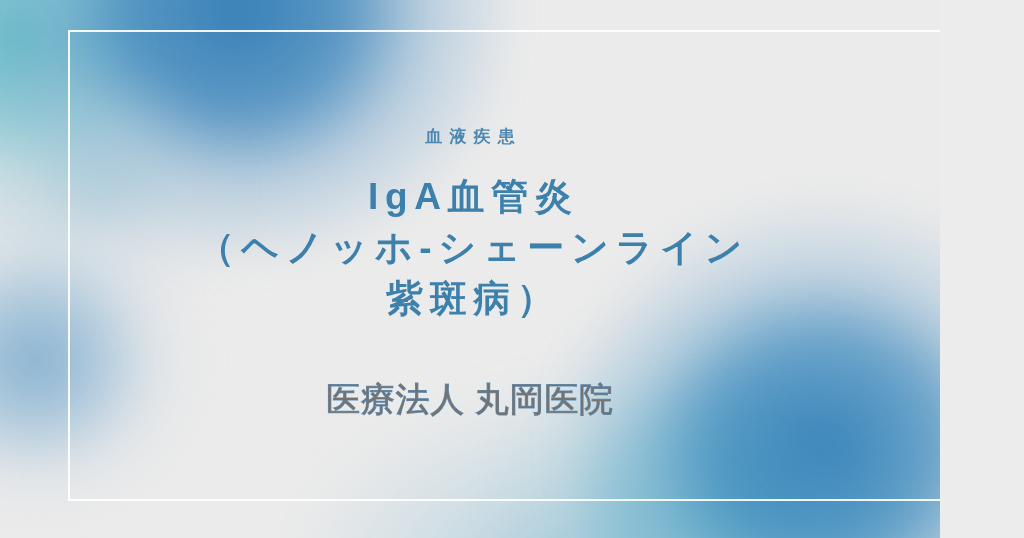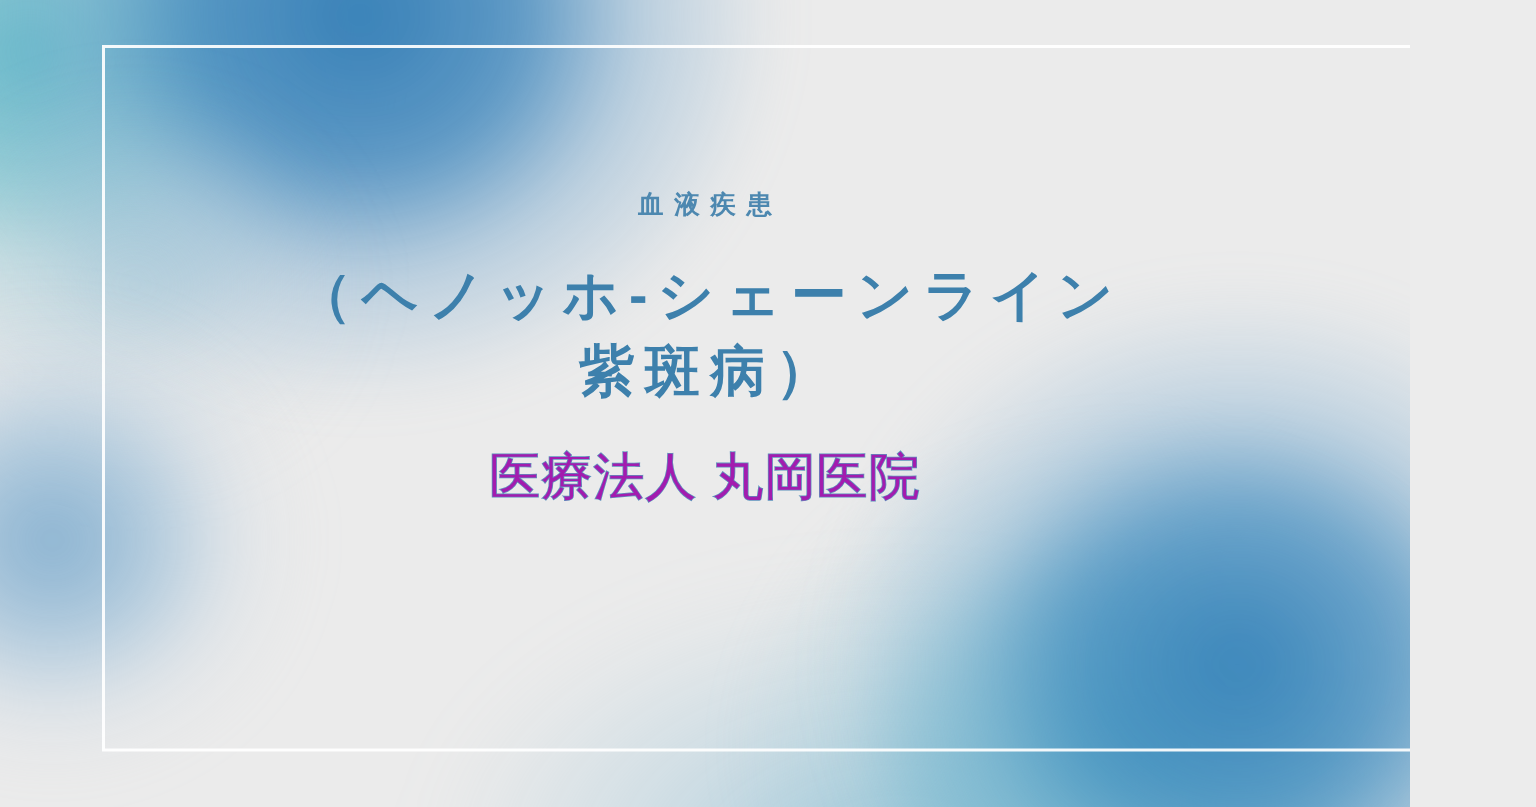--- a/index.html
+++ b/index.html
@@ -174,24 +174,25 @@
     color: #3d80ac;
     line-height: 1.38;
     white-space: nowrap;
   }
 
   .title-line {
     display: block;
   }
 
   .org {
+    margin-top: 30px;
     font-size: 34px;
     font-weight: 400;
     letter-spacing: 0.02em;
-    color: #a21caf;
+    color: #737373;
     line-height: 1.2;
     -webkit-text-stroke: 1px #5f93bd;
     paint-order: stroke fill;
   }
 </style>
 </head>
 <body>
 
 <div class="slide">
 
@@ -205,20 +206,21 @@
     <div class="blob blob-blue-br"></div>
   </div>
 
   <div class="frame"></div>
 
   <div class="content">
 
     <div class="eyebrow">血液疾患</div>
 
     <h1 class="title">
+      <span class="title-line">IgA血管炎</span>
       <span class="title-line">（ヘノッホ-シェーンライン</span>
       <span class="title-line">紫斑病）</span>
     </h1>
 
     <div class="org">医療法人 丸岡医院</div>
 
   </div>
 </div>
 
 </body></html>

